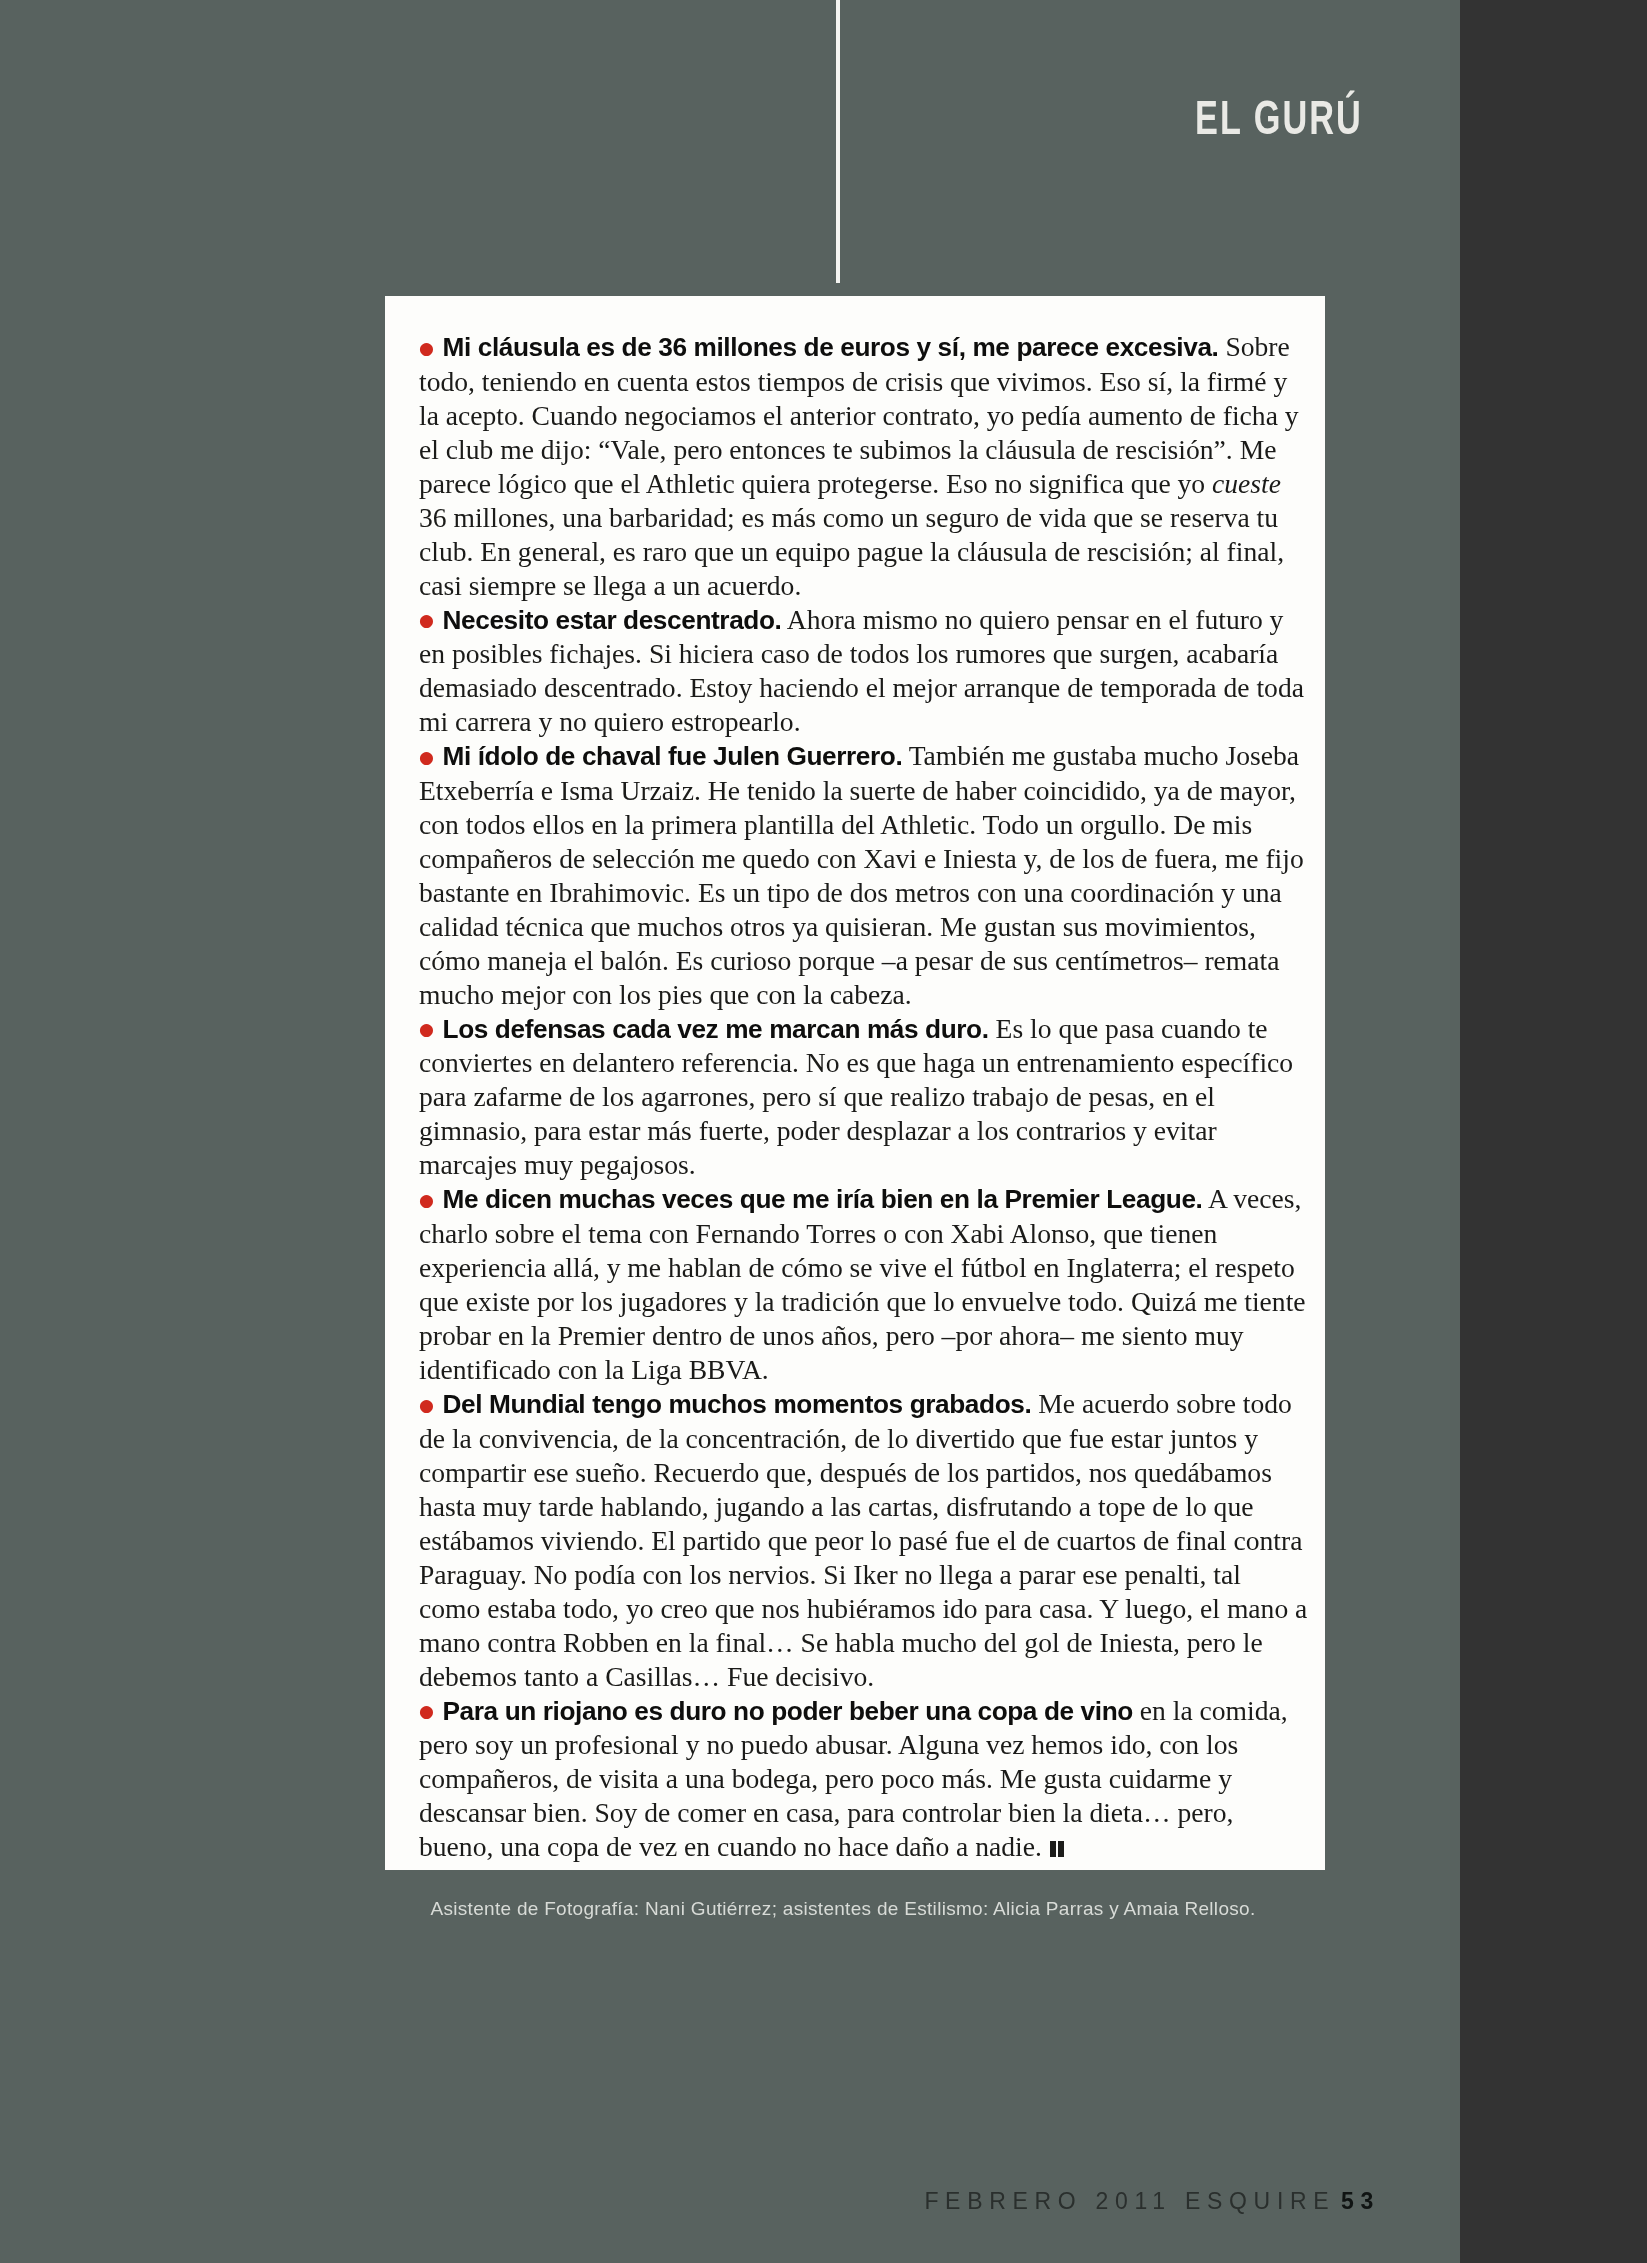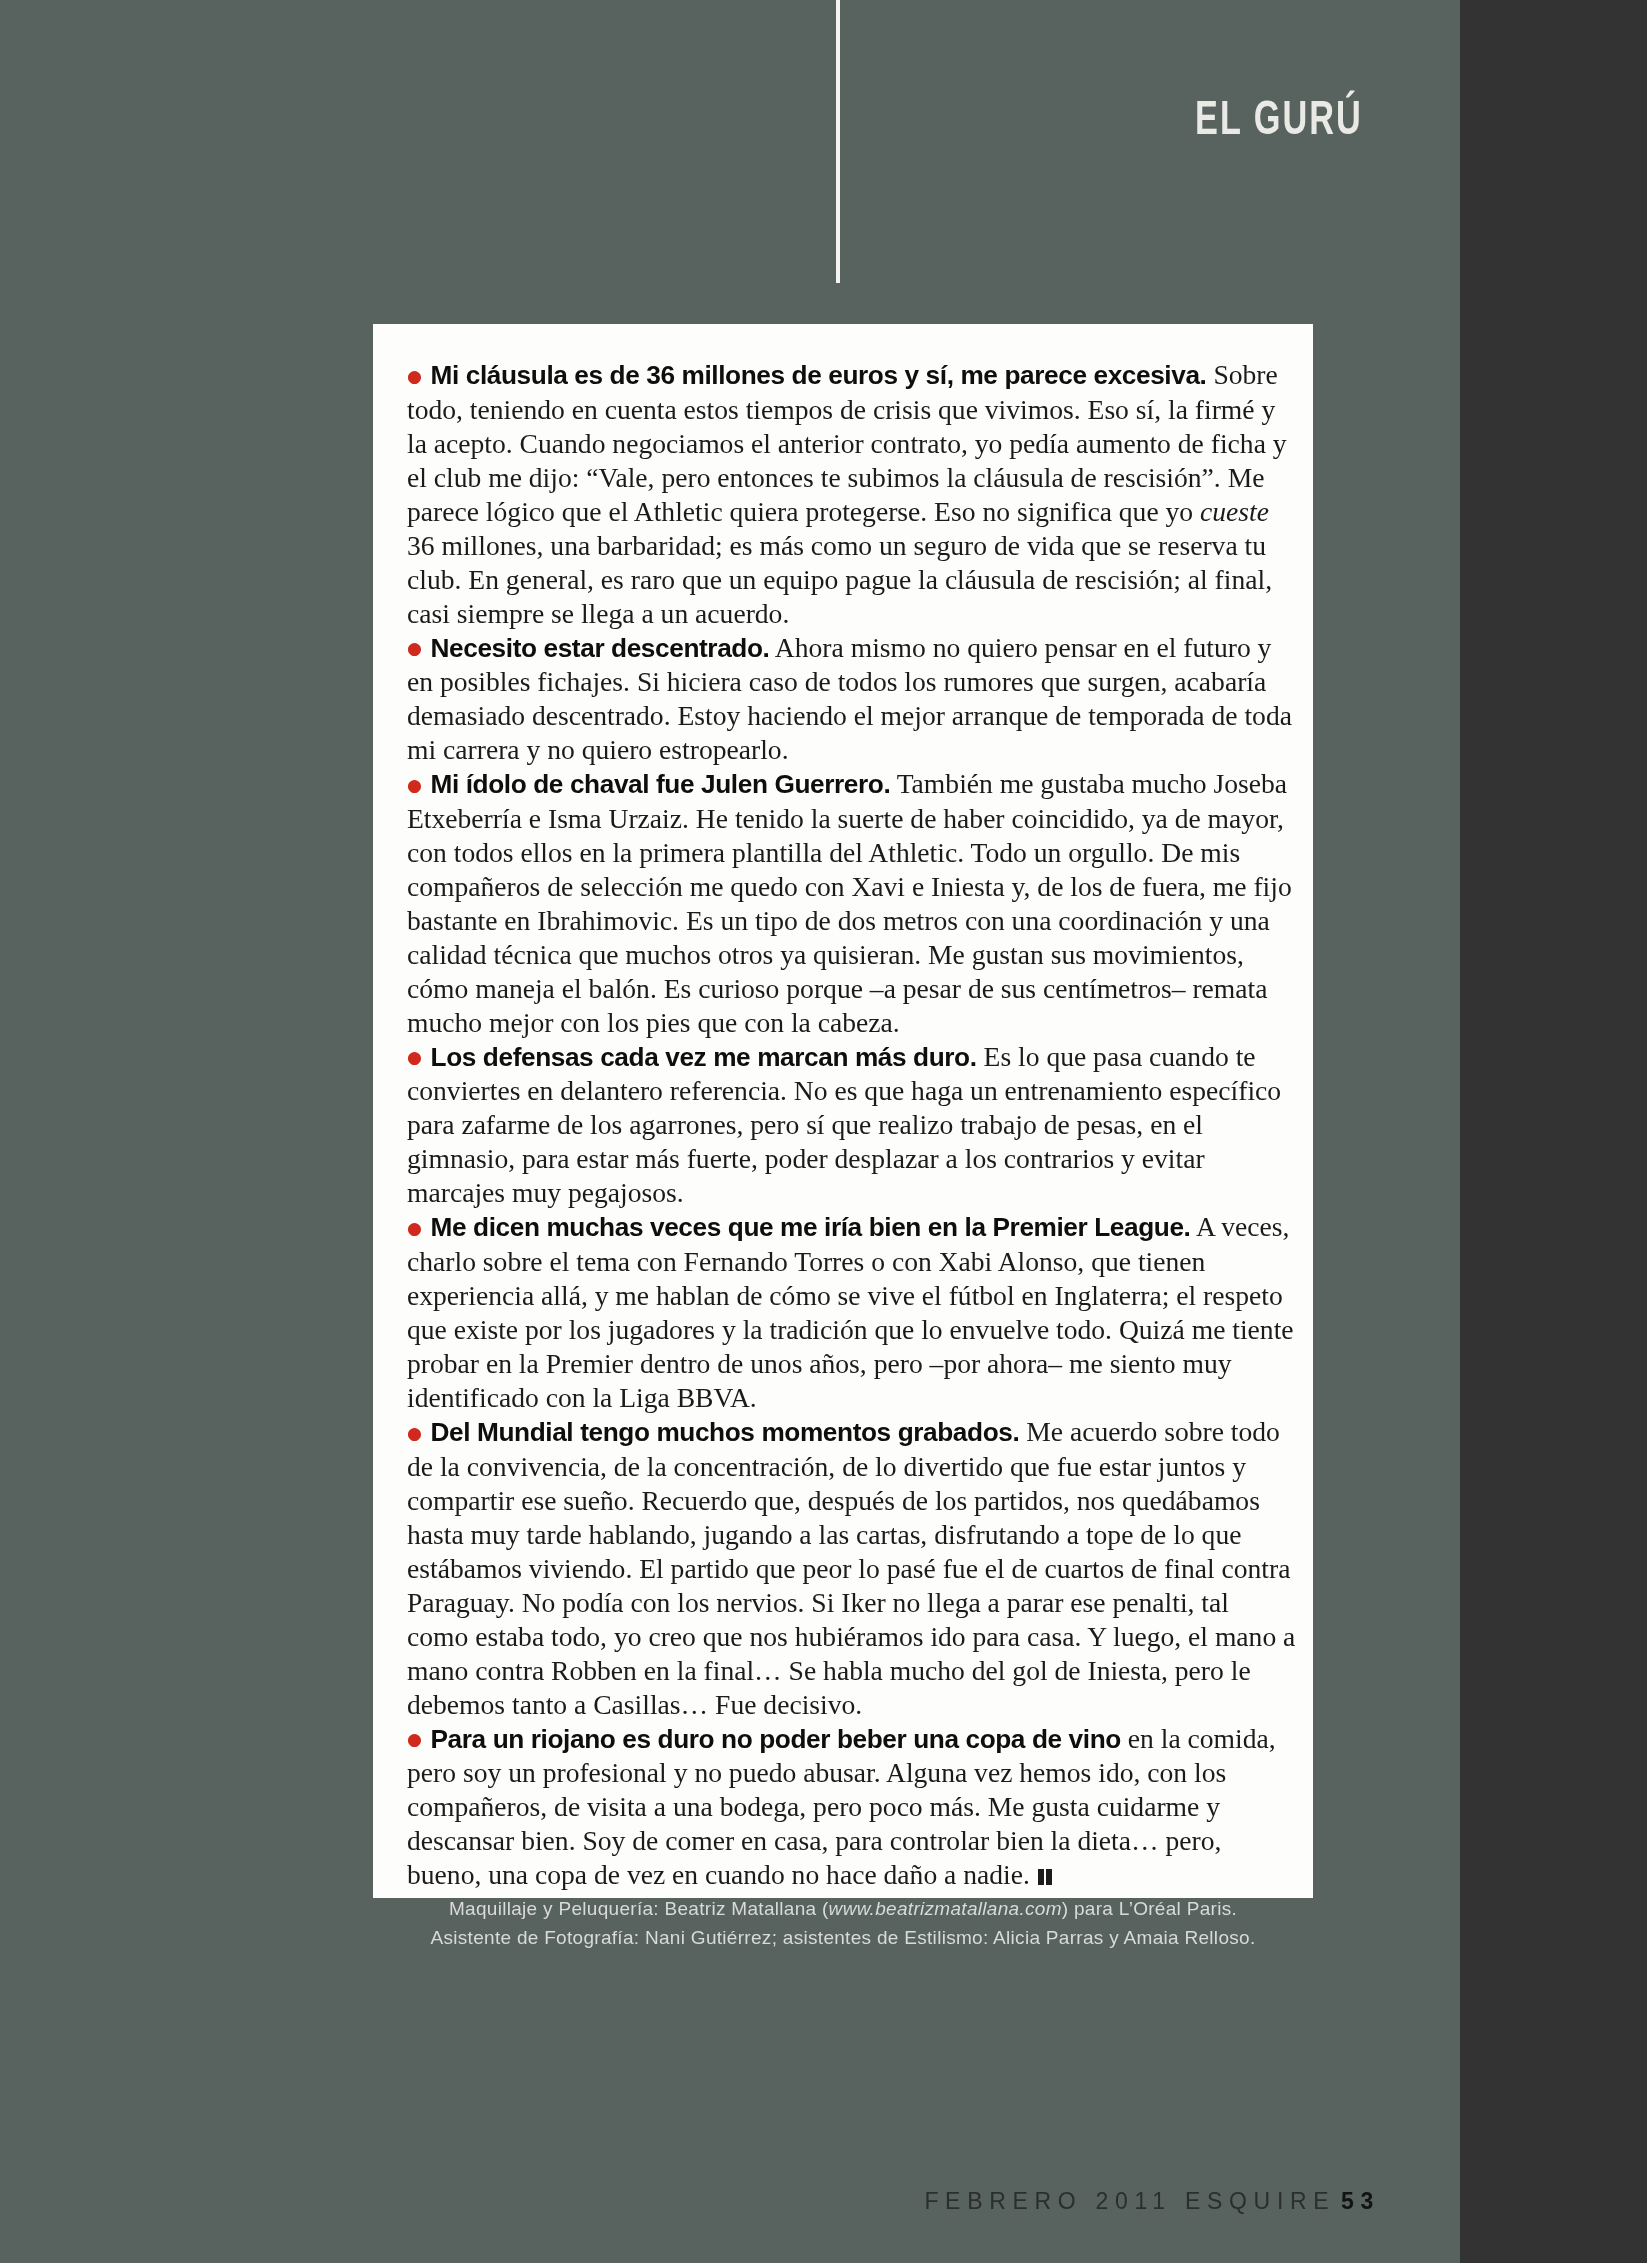--- a/index.html
+++ b/index.html
@@ -26,25 +26,24 @@
   }
   .masthead{
     position:absolute;top:89px;right:97px;
     font-family:"Liberation Sans", sans-serif;
     font-weight:700;font-size:49px;letter-spacing:2.9px;
     color:var(--masthead-color);
     transform:scaleX(0.70);transform-origin:100% 50%;
     white-space:nowrap;
   }
   .textbox{
-    position:absolute;left:373px;top:296px;width:940px;height:1574px;
+    position:absolute;left:385px;top:296px;width:940px;height:1574px;
     background:var(--panel-bg);
     padding:34px 21px 0 34px;
     overflow:hidden;
-    margin-top:28px;
   }
   .article-body{
     width:890px;
     font-size:27.6px;line-height:34px;
     color:var(--body-color);
     text-align:left;
   }
   .para{margin:0;}
   .bullet{
     color:var(--accent-red);
@@ -101,21 +100,20 @@
         <p class="para"><span class="bullet">●</span><span class="seg-lead">Necesito estar descentrado.</span><span class="seg-plain"> Ahora mismo no quiero pensar en el futuro y en posibles fichajes. Si hiciera caso de todos los rumores que surgen, acabaría demasiado descentrado. Estoy haciendo el mejor arranque de temporada de toda mi carrera y no quiero estropearlo.</span></p>
         <p class="para"><span class="bullet">●</span><span class="seg-lead">Mi ídolo de chaval fue Julen Guerrero.</span><span class="seg-plain"> También me gustaba mucho Joseba Etxeberría e Isma Urzaiz. He tenido la suerte de haber coincidido, ya de mayor, con todos ellos en la primera plantilla del Athletic. Todo un orgullo. De mis compañeros de selección me quedo con Xavi e Iniesta y, de los de fuera, me fijo bastante en Ibrahimovic. Es un tipo de dos metros con una coordinación y una calidad técnica que muchos otros ya quisieran. Me gustan sus movimientos, cómo maneja el balón. Es curioso porque –a pesar de sus centímetros– remata mucho mejor con los pies que con la cabeza.</span></p>
         <p class="para"><span class="bullet">●</span><span class="seg-lead">Los defensas cada vez me marcan más duro.</span><span class="seg-plain"> Es lo que pasa cuando te conviertes en delantero referencia. No es que haga un entrenamiento específico para zafarme de los agarrones, pero sí que realizo trabajo de pesas, en el gimnasio, para estar más fuerte, poder desplazar a los contrarios y evitar marcajes muy pegajosos.</span></p>
         <p class="para"><span class="bullet">●</span><span class="seg-lead">Me dicen muchas veces que me iría bien en la Premier League.</span><span class="seg-plain"> A veces, charlo sobre el tema con Fernando Torres o con Xabi Alonso, que tienen experiencia allá, y me hablan de cómo se vive el fútbol en Inglaterra; el respeto que existe por los jugadores y la tradición que lo envuelve todo. Quizá me tiente probar en la Premier dentro de unos años, pero –por ahora– me siento muy identificado con la Liga BBVA.</span></p>
         <p class="para"><span class="bullet">●</span><span class="seg-lead">Del Mundial tengo muchos momentos grabados.</span><span class="seg-plain"> Me acuerdo sobre todo de la convivencia, de la concentración, de lo divertido que fue estar juntos y compartir ese sueño. Recuerdo que, después de los partidos, nos quedábamos hasta muy tarde hablando, jugando a las cartas, disfrutando a tope de lo que estábamos viviendo. El partido que peor lo pasé fue el de cuartos de final contra Paraguay. No podía con los nervios. Si Iker no llega a parar ese penalti, tal como estaba todo, yo creo que nos hubiéramos ido para casa. Y luego, el mano a mano contra Robben en la final… Se habla mucho del gol de Iniesta, pero le debemos tanto a Casillas… Fue decisivo.</span></p>
         <p class="para"><span class="bullet">●</span><span class="seg-lead">Para un riojano es duro no poder beber una copa de vino</span><span class="seg-plain"> en la comida, pero soy un profesional y no puedo abusar. Alguna vez hemos ido, con los compañeros, de visita a una bodega, pero poco más. Me gusta cuidarme y descansar bien. Soy de comer en casa, para controlar bien la dieta… pero, bueno, una copa de vez en cuando no hace daño a nadie.</span><span class="endmark"></span></p>
       </div>
   </div>
 
   <div class="credits">
-    <div class="credit-line"><span>Maquillaje y Peluquería: Beatriz Matallana (</span><span class="it">www.beatrizmatallana.com</span><span>) para L’Oréal Paris.</span></div>
     <div class="credit-line"><span>Asistente de Fotografía: Nani Gutiérrez; asistentes de Estilismo: Alicia Parras y Amaia Relloso.</span></div>
   </div>
 
   <div class="footer">
     <span>FEBRERO 2011 ESQUIRE</span><span class="pagenum">53</span>
   </div>
 
 </div>
 
 

